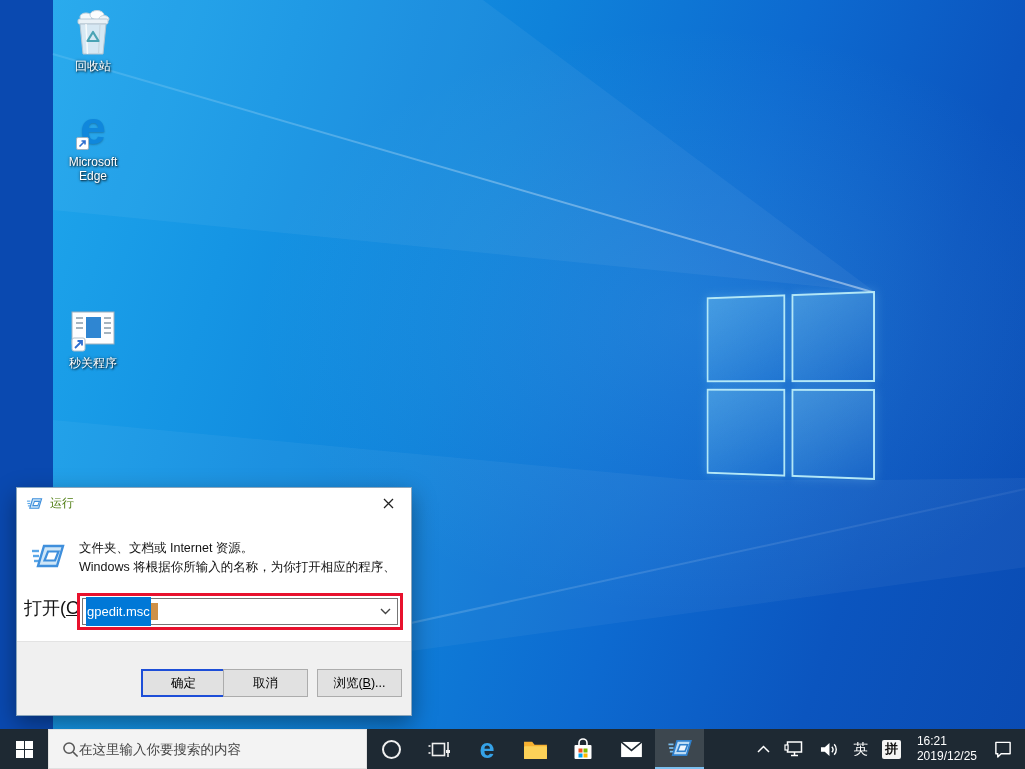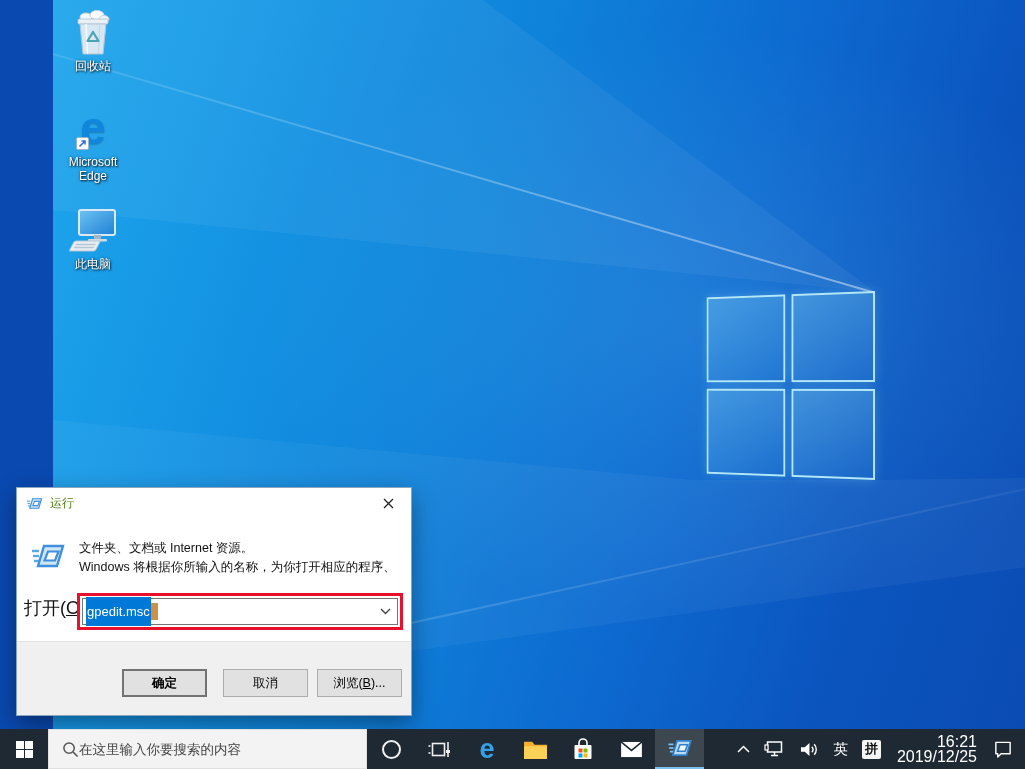--- a/index.html
+++ b/index.html
@@ -61,42 +61,42 @@
     border:1px solid #767676; display:flex; align-items:center; padding-left:3px; cursor:text; }
   .sel-text { background:#0078d7; color:#fff; font-size:13px; padding:7px 1px; }
   .caret-block { width:7px; height:17px; background:#cf9147; }
   .combo-chevron { margin-left:auto; width:24px; align-self:stretch; display:flex;
     align-items:center; justify-content:center; cursor:pointer; }
   .dlg-footer { position:absolute; left:0; right:0; bottom:0; height:74px; background:#f0f0f0;
     border-top:1px solid #e3e3e3; }
   .btn { position:absolute; top:181px; width:85px; height:28px; background:#e1e1e1;
     border:1px solid #acacac; font-size:12.5px; color:#000; display:flex; align-items:center;
     justify-content:center; cursor:pointer; font-family:"Liberation Sans",sans-serif; }
-  .btn-ok { left:105px; border:2px solid #737373;font-weight:bold; }
+  .btn-ok { left:124px; border:2px solid #1d4ed8; }
   .btn-cancel { left:206px; }
   .btn-browse { left:300px; }
 
   
   .taskbar { position:absolute; left:0; bottom:0; width:1025px; height:40px; background:#1e2933;
     display:flex; align-items:stretch; }
   .tb-btn { width:48px; display:flex; align-items:center; justify-content:center; cursor:pointer; }
   .searchbox { width:319px; background:#f3f3f3; border:1px solid #e0e0e0; display:flex;
     align-items:center; padding-left:13px; cursor:text; }
   .searchbox input { border:none; outline:none; background:transparent; font-size:13.5px;
     color:#333; width:255px; font-family:"Liberation Sans",sans-serif; }
   .searchbox input::placeholder { color:#444; opacity:1; }
   .tb-active { width:49px; background:rgba(255,255,255,.14); border-bottom:2px solid #7cc0f0; }
   .tb-edge-e { font-size:27px; font-weight:bold; color:#35a2e8; line-height:27px; }
   .tray { margin-left:auto; display:flex; align-items:center; color:#fff; }
   .tray-item { height:40px; display:flex; align-items:center; justify-content:center;
     padding:0 7px; cursor:pointer; }
   .lang { font-size:14.5px; }
   .ime-badge { width:19px; height:19px; background:#f5f5f5; color:#111; font-size:13px;
     display:flex; align-items:center; justify-content:center; border-radius:2px; font-weight:bold; }
-  .clock { text-align:right; font-size:16px; line-height:15px; padding:4px 9px; }
+  .clock { text-align:left; font-size:12px; line-height:15px; padding:4px 9px; }
 </style>
 </head>
 <body>
 
 <div class="desktop">
   <div class="ray ray1"></div>
   <div class="ray ray2"></div>
   <div class="ray edgeline1"></div>
   <div class="ray edgeline2"></div>
 
@@ -129,42 +129,39 @@
         <span class="badge">
           <svg width="9" height="9" viewBox="0 0 9 9">
             <path d="M1.5 7.5 L7 2 M3.5 2 H7 V5.5" fill="none" stroke="#2f6fd0" stroke-width="1.6"></path>
           </svg>
         </span>
       </div>
     </div>
     <div class="lbl">Microsoft Edge</div>
   </div>
 
-  <div class="dicon" style="top:206px;">
-    <div class="glyph" style="height:48px;">
-      <svg width="50" height="46" viewBox="0 0 50 46">
-        <defs>
-          <linearGradient id="scr" x1="0" y1="0" x2="1" y2="1">
-            <stop offset="0" stop-color="#6fc4f2"></stop>
-              <stop offset="1" stop-color="#1e7fd6"></stop>
-          </linearGradient>
-        </defs>
-        <rect x="11" y="2" width="36" height="25" rx="2" fill="url(#scr)" stroke="#d9e8f3" stroke-width="2"></rect>
-        <rect x="26" y="27" width="7" height="4" fill="#9fb9cc"></rect>
-        <rect x="20" y="31" width="19" height="2.5" rx="1" fill="#cfdbe4"></rect>
-        <g transform="skewX(-28) translate(22,0)">
-          <rect x="2" y="33" width="26" height="10" rx="1.5" fill="#e8eef3" stroke="#b6c6d2"></rect>
-          <line x1="5" y1="36.5" x2="25" y2="36.5" stroke="#b6c6d2" stroke-width="1.4"></line>
-          <line x1="5" y1="39.5" x2="25" y2="39.5" stroke="#b6c6d2" stroke-width="1.4"></line>
-        </g>
-      </svg>
-    </div>
-    <div class="lbl">此电脑</div>
-  </div>
-
+
+  <div class="dicon" style="top:307px;">
+    <div class="glyph" style="height:46px;">
+      <svg width="48" height="44" viewBox="0 0 48 44">
+        <rect x="3" y="3" width="42" height="32" fill="#fdfeff" stroke="#9fb0bd"></rect>
+        <line x1="7" y1="9" x2="14" y2="9" stroke="#8fa2b0" stroke-width="1.6"></line>
+        <line x1="7" y1="14" x2="14" y2="14" stroke="#8fa2b0" stroke-width="1.6"></line>
+        <line x1="7" y1="19" x2="14" y2="19" stroke="#8fa2b0" stroke-width="1.6"></line>
+        <rect x="17" y="8" width="15" height="21" fill="#2f86d2"></rect>
+        <line x1="35" y1="9" x2="42" y2="9" stroke="#8fa2b0" stroke-width="1.6"></line>
+        <line x1="35" y1="14" x2="42" y2="14" stroke="#8fa2b0" stroke-width="1.6"></line>
+        <line x1="35" y1="19" x2="42" y2="19" stroke="#8fa2b0" stroke-width="1.6"></line>
+        <line x1="35" y1="24" x2="42" y2="24" stroke="#8fa2b0" stroke-width="1.6"></line>
+        <rect x="3" y="29" width="13" height="13" rx="2" fill="#fff" stroke="#b0c0cc"></rect>
+        <path d="M6 39 L13 32 M8.5 32 H13 V36.5" fill="none" stroke="#2f6fd0" stroke-width="1.8"></path>
+      </svg>
+    </div>
+    <div class="lbl">秒关程序</div>
+  </div>
 </div>
 
 <div class="run-dialog">
   <div class="dlg-title">
     <svg width="17" height="17" viewBox="0 0 36 36">
       <line x1="2" y1="13" x2="9" y2="13" stroke="#5aa7e8" stroke-width="2.4"></line>
       <line x1="3" y1="18" x2="9" y2="18" stroke="#5aa7e8" stroke-width="2.4"></line>
       <line x1="4" y1="23" x2="9" y2="23" stroke="#5aa7e8" stroke-width="2.4"></line>
       <path d="M14 8 L33 8 L27 28 L8 28 Z" fill="#cfe6f7" stroke="#3f8fdc" stroke-width="2.4"></path>
       <path d="M18 13.5 L28.5 13.5 L25 22.5 L14.5 22.5 Z" fill="#fff" stroke="#3f8fdc" stroke-width="2.2"></path>

